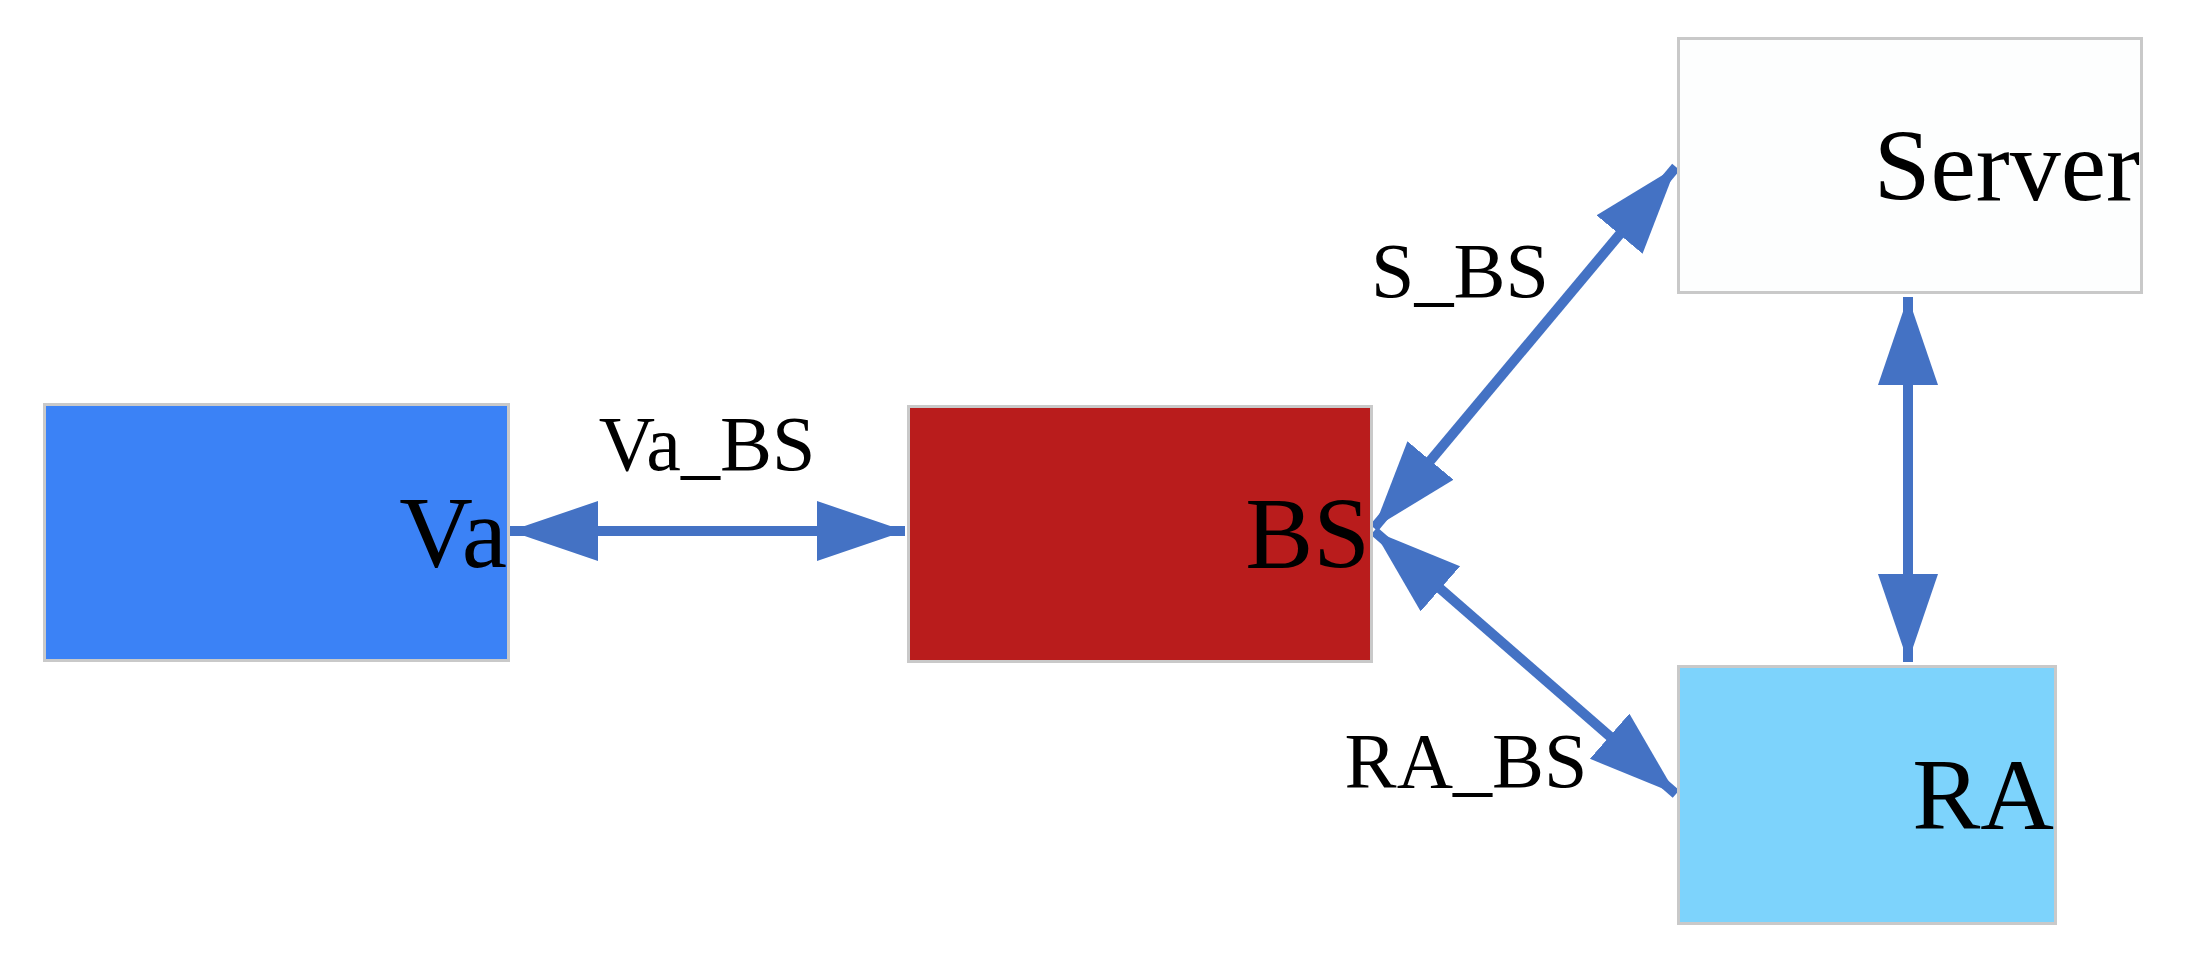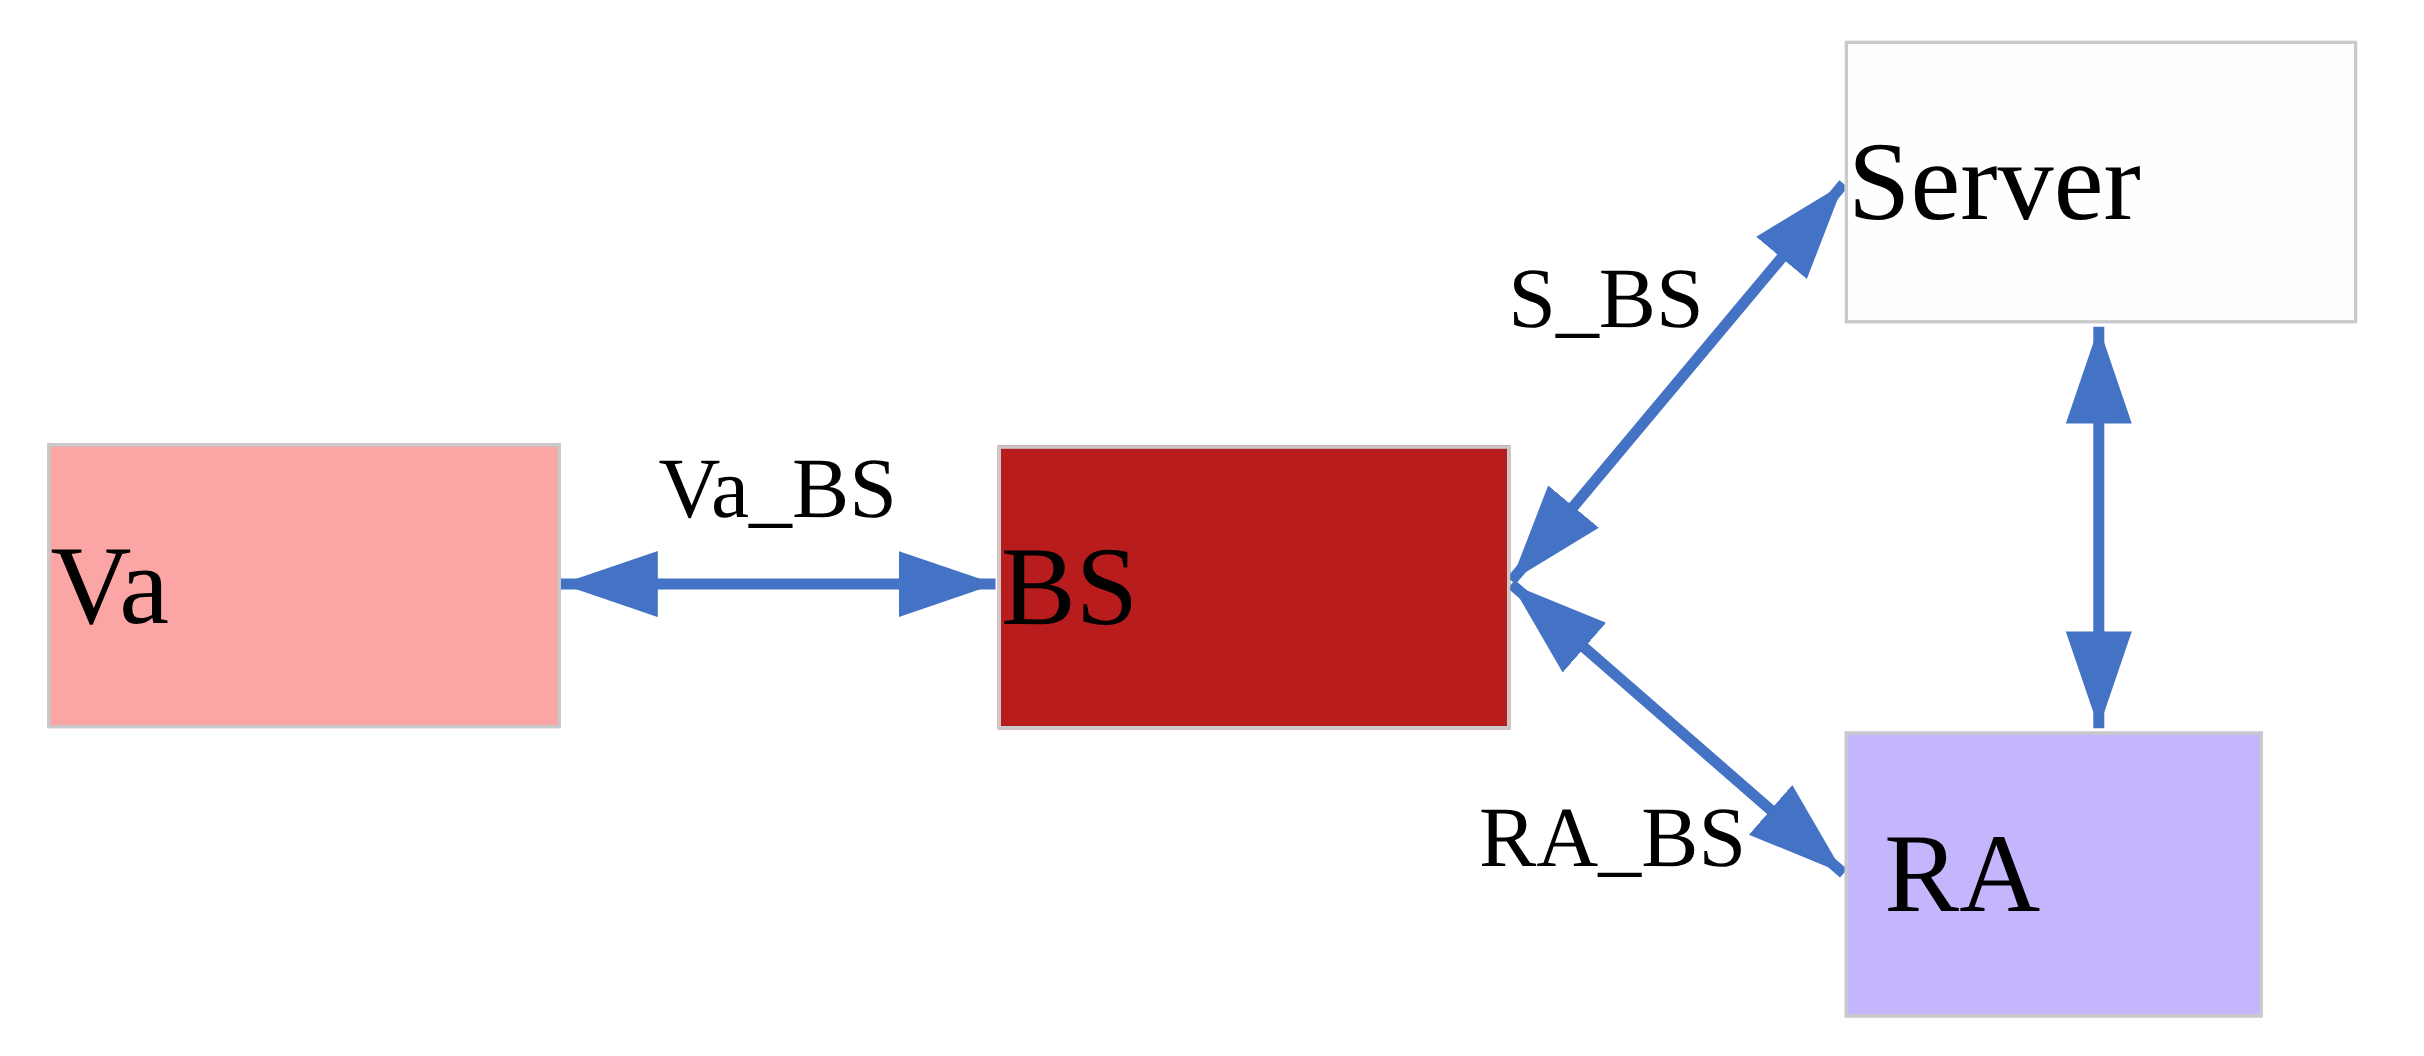--- a/index.html
+++ b/index.html
@@ -22,21 +22,21 @@
     width: 2204px;
     height: 960px;
   }
   .node-box {
     position: absolute;
     box-sizing: border-box;
     border: 3px solid #be185d;
     background: #FDFEFE;
     display: flex;
     align-items: center;
-    justify-content: flex-start;
+    justify-content: flex-end;
     font-size: 102px;
     line-height: 1;
   }
   .edge-label {
     position: absolute;
     transform: translate(-50%, -50%);
     font-size: 78px;
     line-height: 1;
     white-space: nowrap;
   }
@@ -54,25 +54,25 @@
 
   <line x1="510" y1="531" x2="905" y2="531" stroke="#4472C4" stroke-width="10" marker-start="url(#arrowhead)" marker-end="url(#arrowhead)"></line>
       <line x1="1374" y1="528" x2="1676" y2="167" stroke="#4472C4" stroke-width="10" marker-start="url(#arrowhead)" marker-end="url(#arrowhead)"></line>
       <line x1="1374" y1="531" x2="1676" y2="794" stroke="#4472C4" stroke-width="10" marker-start="url(#arrowhead)" marker-end="url(#arrowhead)"></line>
       <line x1="1908" y1="297" x2="1908" y2="662" stroke="#4472C4" stroke-width="10" marker-start="url(#arrowhead)" marker-end="url(#arrowhead)"></line>
     </svg>
 
 <div class="edge-label" style="left: 707px; top: 444px; text-align: right;">Va_BS</div>
     <div class="edge-label" style="left: 1466px; top: 761px;">RA_BS</div>
     <div class="edge-label" style="left: 1460px; top: 271px;">S_BS</div>
-    <div class="node-box" style="left: 43px; top: 403px; width: 467px; height: 259px; border-color: rgb(201, 201, 201); background: #fca5a5;">
+    <div class="node-box" style="left: 43px; top: 403px; width: 467px; height: 259px; border-color: rgb(201, 201, 201); background: #3b82f6;">
       <span>Va</span>
     </div>
     <div class="node-box" style="left: 907px; top: 405px; width: 466px; height: 258px; border-color: rgb(201, 201, 201); background: #b91c1c; font-family: Liberation Serif, serif;">
       <span>BS</span>
     </div>
     <div class="node-box" style="left: 1677px; top: 37px; width: 466px; height: 257px; border-color: rgb(201, 201, 201); background: rgb(253, 254, 254);">
       <span>Server</span>
     </div>
-    <div class="node-box" style="left: 1677px; top: 665px; width: 380px; height: 260px; border-color: rgb(201, 201, 201); background: #c4b5fd; padding-left: 33px;">
+    <div class="node-box" style="left: 1677px; top: 665px; width: 380px; height: 260px; border-color: rgb(201, 201, 201); background: #7dd3fc; padding-left: 33px;">
       <span>RA</span>
     </div>
   </div>
 
 </body></html>

